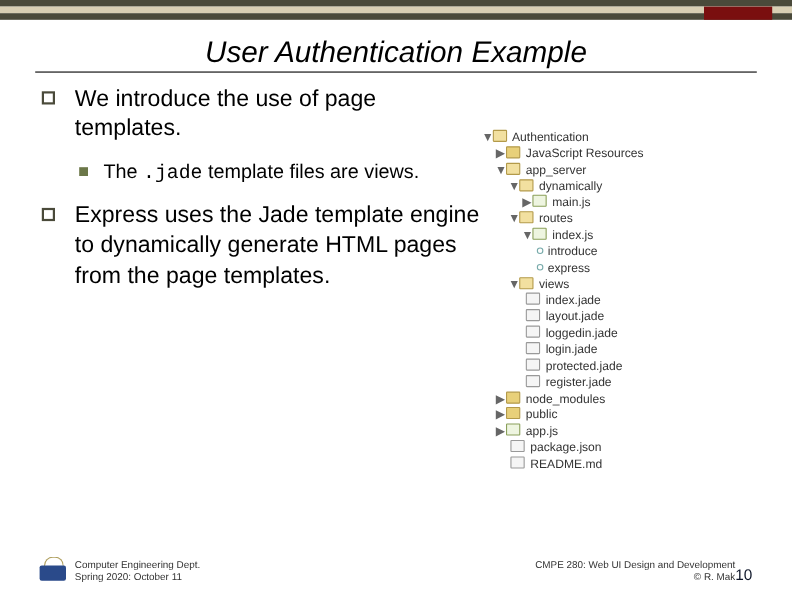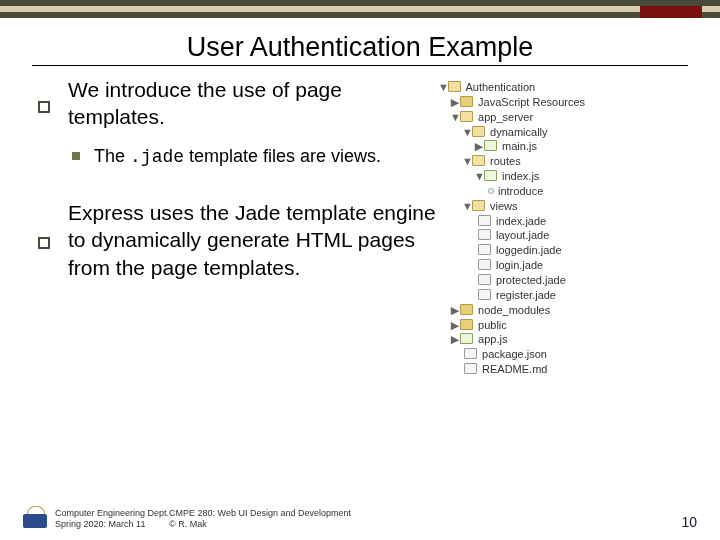--- a/index.html
+++ b/index.html
@@ -19,37 +19,38 @@
   .bar-dark1 { position:absolute; left:0; right:0; top:0; height:6px; background:#4a4a3a; }
   .bar-tan  { position:absolute; left:0; right:0; top:6px; height:6px; background:#d8cfb3; }
   .bar-dark2{ position:absolute; left:0; right:0; top:12px; height:6px; background:#4a4a3a; }
   .bar-chip { position:absolute; right:18px; top:6px; width:62px; height:12px; background:#7a0f0f; }
   .title {
     text-align: center;
     font-size: 27px;
     margin: 10px 0 2px 0;
     font-weight: 400;
     color: #000;
+    font-style: italic;
   }
   .rule {
     border: none;
     border-top: 1.5px solid #000;
     margin: 0 32px 10px 32px;
   }
   .content {
     display: flex;
     flex-direction: row;
     padding: 0 20px 0 38px;
   }
   .leftcol {
     width: 400px;
   }
   .bullet-row {
     display: flex;
-    align-items: center;
+    align-items: flex-start;
     margin-bottom: 14px;
   }
   .sqo {
     width: 12px; height: 12px;
     border: 2px solid #4a4a3a;
     box-sizing: border-box;
     margin-top: 7px;
     margin-right: 18px;
     flex-shrink: 0;
   }
@@ -62,72 +63,73 @@
   }
   .btext {
     font-size: 21px;
     line-height: 1.3;
     color: #000;
   }
   .sub {
     margin-left: 34px;
     display: flex;
     align-items: flex-start;
-    margin-bottom: 30px;
+    margin-bottom: 12px;
   }
   .stext {
     font-size: 18px;
     line-height: 1.3;
   }
   .mono {
     font-family: "Courier New", monospace;
   }
   .tree {
     width: 220px;
     font-size: 11px;
     line-height: 1.35;
     color: #333;
     padding-top: 4px;
+    margin-top: 38px;
   }
   .node {
     white-space: nowrap;
   }
   .tw { display:inline-block; width:10px; text-align:center; color:#666; }
   .ico { display:inline-block; width:13px; height:11px; vertical-align:-1px; margin-right:2px; }
   .fld { background:#e8d07a; border:1px solid #b39a4a; border-radius:1px; box-sizing:border-box; }
   .fld-open { background:#f2e0a0; border:1px solid #b39a4a; border-radius:1px; box-sizing:border-box; }
   .fil { background:#f5f5f5; border:1px solid #999; border-radius:1px; box-sizing:border-box; }
   .jsf { background:#eef5e0; border:1px solid #8aa05a; border-radius:1px; box-sizing:border-box; }
   .dot { display:inline-block; width:6px; height:6px; border:1px solid #7aa; border-radius:50%; box-sizing:border-box; vertical-align:1px; margin-right:4px; margin-left:2px; }
   .pad { display:inline-block; }
   .footer {
     position: absolute;
     bottom: 10px;
     left: 0; right: 0;
     display: flex;
     align-items: flex-end;
     font-size: 10px;
     color: #333;
-    padding: 0 23px;
+    padding: 0 36px;
   }
   .logo {
     width: 24px; height: 24px;
     margin-right: 8px;
     position: relative;
   }
   .logo::before {
     content:""; position:absolute; left:4px; top:0; width:16px; height:8px;
     border:1px solid #b0a060; border-bottom:none; border-radius: 8px 8px 0 0;
   }
   .logo::after {
     content:""; position:absolute; left:0; top:8px; width:24px; height:14px;
     background:#2a4a8a; border-radius:2px;
   }
   .foot-left { font-size:9px; line-height:1.2; }
-  .foot-mid { flex:1; text-align:left; font-size:9px; line-height:1.2;margin-top:48px; }
+  .foot-mid { flex:1; text-align:right; font-size:9px; line-height:1.2;margin-top:48px; }
   .pagenum { font-size:14px; color:#0f172a; }
 </style>
 </head>
 <body>
 
 <div class="topbar">
   <div class="bar-dark1"></div>
   <div class="bar-tan"></div>
   <div class="bar-dark2"></div>
   <div class="bar-chip"></div>
@@ -160,39 +162,40 @@
 
   <div class="tree">
     <div class="node"><span class="tw">▼</span><span class="ico fld-open"></span> <span>Authentication</span></div>
     <div class="node"><span class="pad" style="width:12px"></span><span class="tw">▶</span><span class="ico fld"></span> <span>JavaScript Resources</span></div>
     <div class="node"><span class="pad" style="width:12px"></span><span class="tw">▼</span><span class="ico fld-open"></span> <span>app_server</span></div>
     <div class="node"><span class="pad" style="width:24px"></span><span class="tw">▼</span><span class="ico fld-open"></span> <span>dynamically</span></div>
     <div class="node"><span class="pad" style="width:36px"></span><span class="tw">▶</span><span class="ico jsf"></span> <span>main.js</span></div>
     <div class="node"><span class="pad" style="width:24px"></span><span class="tw">▼</span><span class="ico fld-open"></span> <span>routes</span></div>
     <div class="node"><span class="pad" style="width:36px"></span><span class="tw">▼</span><span class="ico jsf"></span> <span>index.js</span></div>
     <div class="node"><span class="pad" style="width:48px"></span><span class="dot"></span><span>introduce</span></div>
+    <div class="node"><span class="pad" style="width:48px"></span><span class="dot"></span><span>express</span></div>
     <div class="node"><span class="pad" style="width:24px"></span><span class="tw">▼</span><span class="ico fld-open"></span> <span>views</span></div>
     <div class="node"><span class="pad" style="width:40px"></span><span class="ico fil"></span> <span>index.jade</span></div>
     <div class="node"><span class="pad" style="width:40px"></span><span class="ico fil"></span> <span>layout.jade</span></div>
     <div class="node"><span class="pad" style="width:40px"></span><span class="ico fil"></span> <span>loggedin.jade</span></div>
     <div class="node"><span class="pad" style="width:40px"></span><span class="ico fil"></span> <span>login.jade</span></div>
     <div class="node"><span class="pad" style="width:40px"></span><span class="ico fil"></span> <span>protected.jade</span></div>
     <div class="node"><span class="pad" style="width:40px"></span><span class="ico fil"></span> <span>register.jade</span></div>
     <div class="node"><span class="pad" style="width:12px"></span><span class="tw">▶</span><span class="ico fld"></span> <span>node_modules</span></div>
     <div class="node"><span class="pad" style="width:12px"></span><span class="tw">▶</span><span class="ico fld"></span> <span>public</span></div>
     <div class="node"><span class="pad" style="width:12px"></span><span class="tw">▶</span><span class="ico jsf"></span> <span>app.js</span></div>
     <div class="node"><span class="pad" style="width:26px"></span><span class="ico fil"></span> <span>package.json</span></div>
     <div class="node"><span class="pad" style="width:26px"></span><span class="ico fil"></span> <span>README.md</span></div>
   </div>
 </div>
 
 <div class="footer">
   <div class="logo"></div>
   <div class="foot-left">
     <div>Computer Engineering Dept.</div>
-    <div>Spring 2020: March 11</div>
+    <div>Spring 2020: October 11</div>
   </div>
   <div class="foot-mid">
     <div>CMPE 280: Web UI Design and Development</div>
     <div>© R. Mak</div>
   </div>
   <div class="pagenum">10</div>
 </div>
 
 </body></html>

